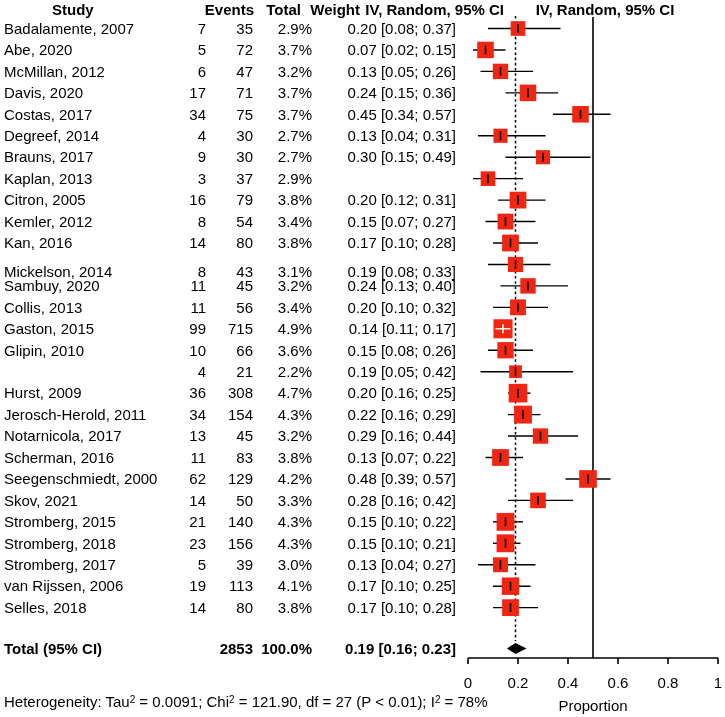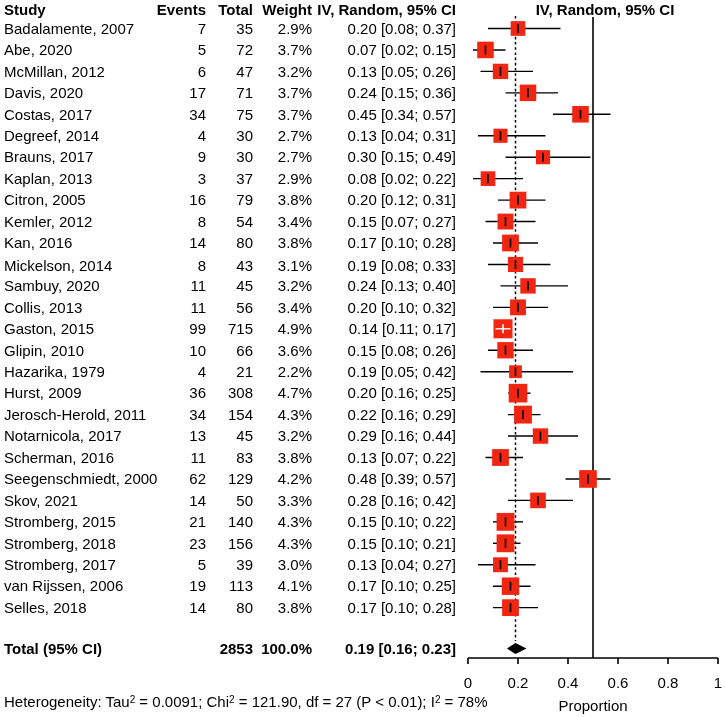--- a/index.html
+++ b/index.html
@@ -25,21 +25,21 @@
     white-space:nowrap;
   }
   .het sup{font-size:10px;line-height:0;vertical-align:4px;}
   #plot{position:absolute;left:460px;top:0;width:265px;height:717px;}
 </style>
 </head>
 <body>
 
 <div class="figure">
 
-  <div class="row bold" style="top:-1.5px;">
+  <div class="row bold" style="top:-1.5px;margin-left:48px;">
     <span class="cell c-study">Study</span>
     <span class="cell c-events">Events</span>
     <span class="cell c-total">Total</span>
     <span class="cell c-weight">Weight</span>
     <span class="cell c-ci">IV, Random, 95% CI</span>
   </div>
 
   <span class="plot-title">IV, Random, 95% CI</span>
 
   <div id="rows">
@@ -90,21 +90,20 @@
         <span class="cell c-events">9</span>
         <span class="cell c-total">30</span>
         <span class="cell c-weight">2.7%</span>
         <span class="cell c-ci">0.30 [0.15; 0.49]</span>
       </div>
       <div class="row" style="top: 167.93px;">
         <span class="cell c-study">Kaplan, 2013</span>
         <span class="cell c-events">3</span>
         <span class="cell c-total">37</span>
         <span class="cell c-weight">2.9%</span>
-        <span class="cell c-ci">0.08 [0.02; 0.22]</span>
       </div>
       <div class="row" style="top: 189.38px;">
         <span class="cell c-study">Citron, 2005</span>
         <span class="cell c-events">16</span>
         <span class="cell c-total">79</span>
         <span class="cell c-weight">3.8%</span>
         <span class="cell c-ci">0.20 [0.12; 0.31]</span>
       </div>
       <div class="row" style="top: 210.82px;">
         <span class="cell c-study">Kemler, 2012</span>
@@ -113,21 +112,21 @@
         <span class="cell c-weight">3.4%</span>
         <span class="cell c-ci">0.15 [0.07; 0.27]</span>
       </div>
       <div class="row" style="top: 232.28px;">
         <span class="cell c-study">Kan, 2016</span>
         <span class="cell c-events">14</span>
         <span class="cell c-total">80</span>
         <span class="cell c-weight">3.8%</span>
         <span class="cell c-ci">0.17 [0.10; 0.28]</span>
       </div>
-      <div class="row" style="top: 255px;">
+      <div class="row" style="top: 261px;">
         <span class="cell c-study">Mickelson, 2014</span>
         <span class="cell c-events">8</span>
         <span class="cell c-total">43</span>
         <span class="cell c-weight">3.1%</span>
         <span class="cell c-ci">0.19 [0.08; 0.33]</span>
       </div>
       <div class="row" style="top: 275.17px;">
         <span class="cell c-study">Sambuy, 2020</span>
         <span class="cell c-events">11</span>
         <span class="cell c-total">45</span>
@@ -149,21 +148,20 @@
         <span class="cell c-ci">0.14 [0.11; 0.17]</span>
       </div>
       <div class="row" style="top: 339.52px;">
         <span class="cell c-study">Glipin, 2010</span>
         <span class="cell c-events">10</span>
         <span class="cell c-total">66</span>
         <span class="cell c-weight">3.6%</span>
         <span class="cell c-ci">0.15 [0.08; 0.26]</span>
       </div>
       <div class="row" style="top: 360.97px;">
-        <span class="cell c-study">Hazarika, 1979</span>
         <span class="cell c-events">4</span>
         <span class="cell c-total">21</span>
         <span class="cell c-weight">2.2%</span>
         <span class="cell c-ci">0.19 [0.05; 0.42]</span>
       </div>
       <div class="row" style="top: 382.42px;">
         <span class="cell c-study">Hurst, 2009</span>
         <span class="cell c-events">36</span>
         <span class="cell c-total">308</span>
         <span class="cell c-weight">4.7%</span>

